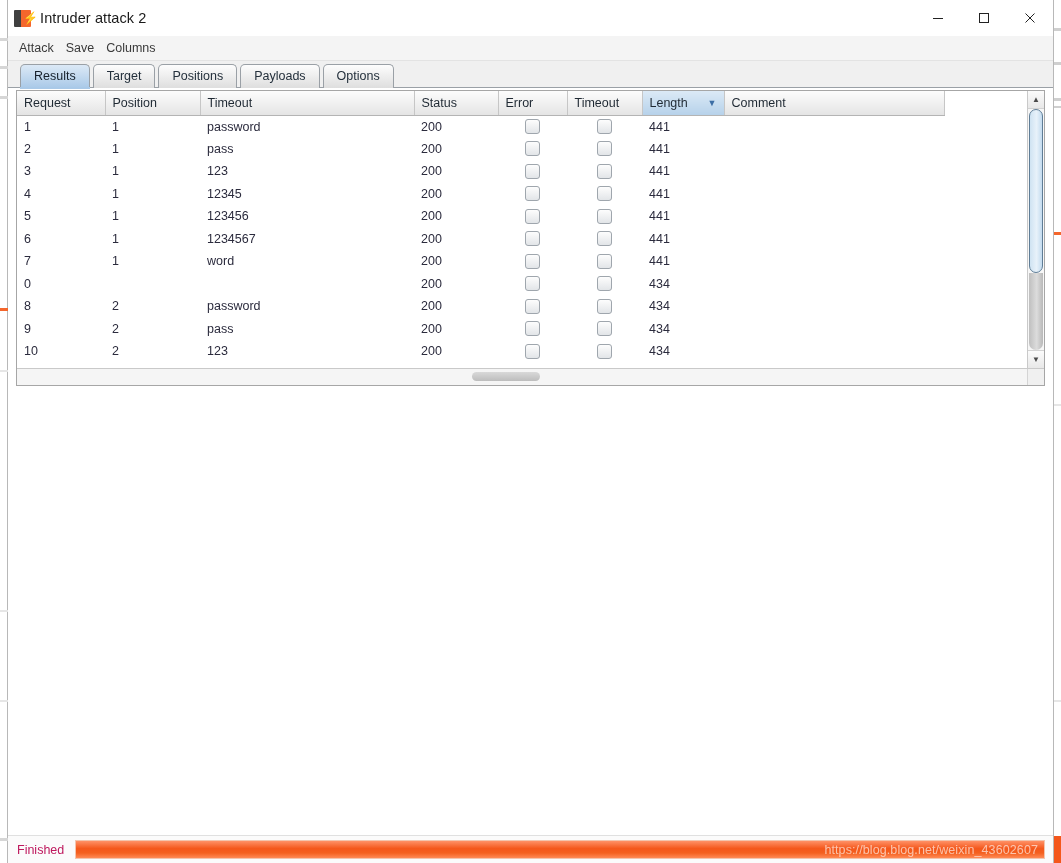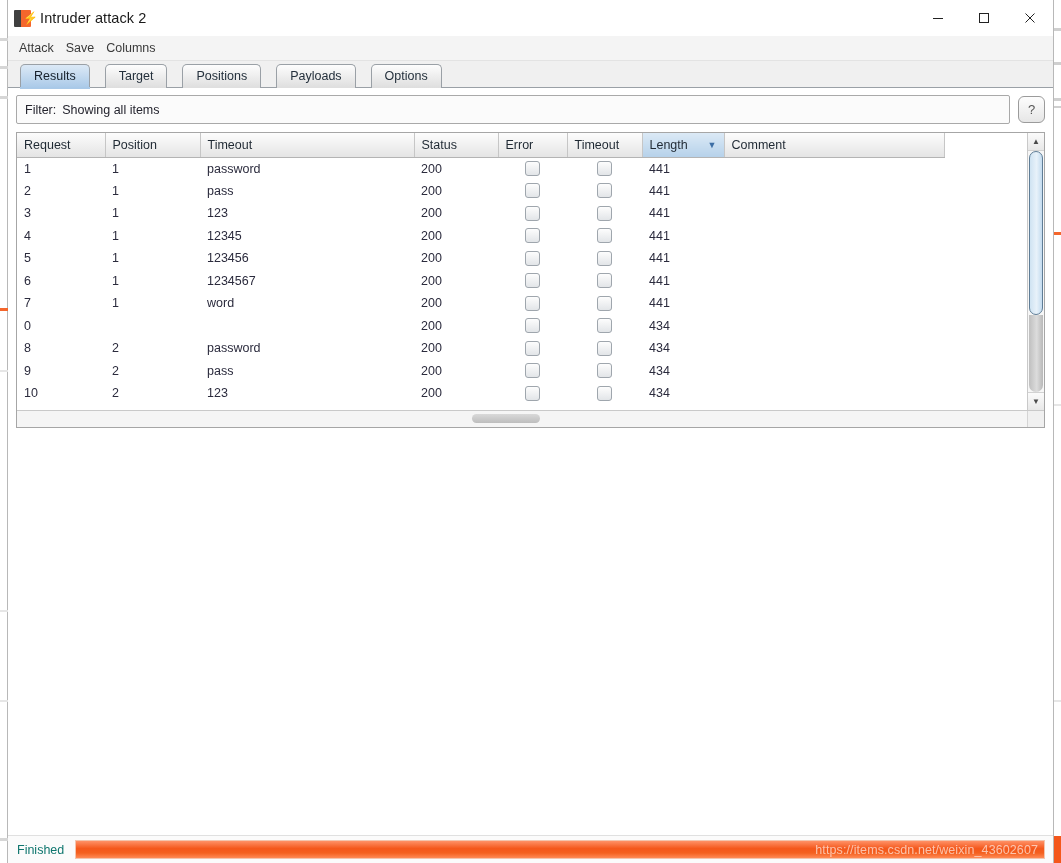--- a/index.html
+++ b/index.html
@@ -135,21 +135,20 @@
 
   
   .tabstrip {
     position: relative;
     height: 27px;
     background: #f0f0f0;
     padding-left: 12px;
     display: flex;
     align-items: flex-end;
     box-sizing: border-box;
-    gap: 12px;
   }
   .tabstrip::after {
     content: "";
     position: absolute;
     left: 0; right: 0; bottom: 0;
     height: 1px;
     background: #9aa0a6;
   }
   .tab {
     position: relative;
@@ -388,21 +387,21 @@
     height: 28px;
     background: #fbfbfb;
     border-top: 1px solid #e0e0e0;
     display: flex;
     align-items: center;
     box-sizing: border-box;
   }
   .status-text {
     margin-left: 9px;
     font-size: 12.5px;
-    color: #0f766e;
+    color: #be185d;
     flex: none;
   }
   .progress-outer {
     position: relative;
     margin-left: 11px;
     margin-right: 8px;
     flex: 1;
     height: 19px;
     background: #ffe3d6;
     border: 1px solid #f3c5ae;
@@ -486,27 +485,20 @@
   </div>
 
   <div class="tabstrip">
     <div class="tab active">Results</div>
     <div class="tab">Target</div>
     <div class="tab">Positions</div>
     <div class="tab">Payloads</div>
     <div class="tab">Options</div>
   </div>
 
-  <div class="filter-row">
-    <div class="filter-box">
-      <span class="filter-label">Filter:</span>
-      <span>Showing all items</span>
-    </div>
-    <div class="help-btn">?</div>
-  </div>
 
   <div class="table-outer">
     <div class="table-scroll-area">
       <div class="table-body-wrap">
         <div class="table-main">
           <table class="results">
             <colgroup>
               <col style="width:88px">
               <col style="width:95px">
               <col style="width:214px">
@@ -662,17 +654,17 @@
       </div>
     </div>
   </div>
 
   <div class="empty-area"></div>
 
   <div class="statusbar">
     <div class="status-text">Finished</div>
     <div class="progress-outer">
       <div class="progress-fill" id="progress-fill" style="width: 100%;"></div>
-      <div class="watermark">https://items.csdn.net/weixin_43602607</div>
+      <div class="watermark">https://blog.blog.net/weixin_43602607</div>
     </div>
   </div>
 
 </div>
 
 </body></html>

